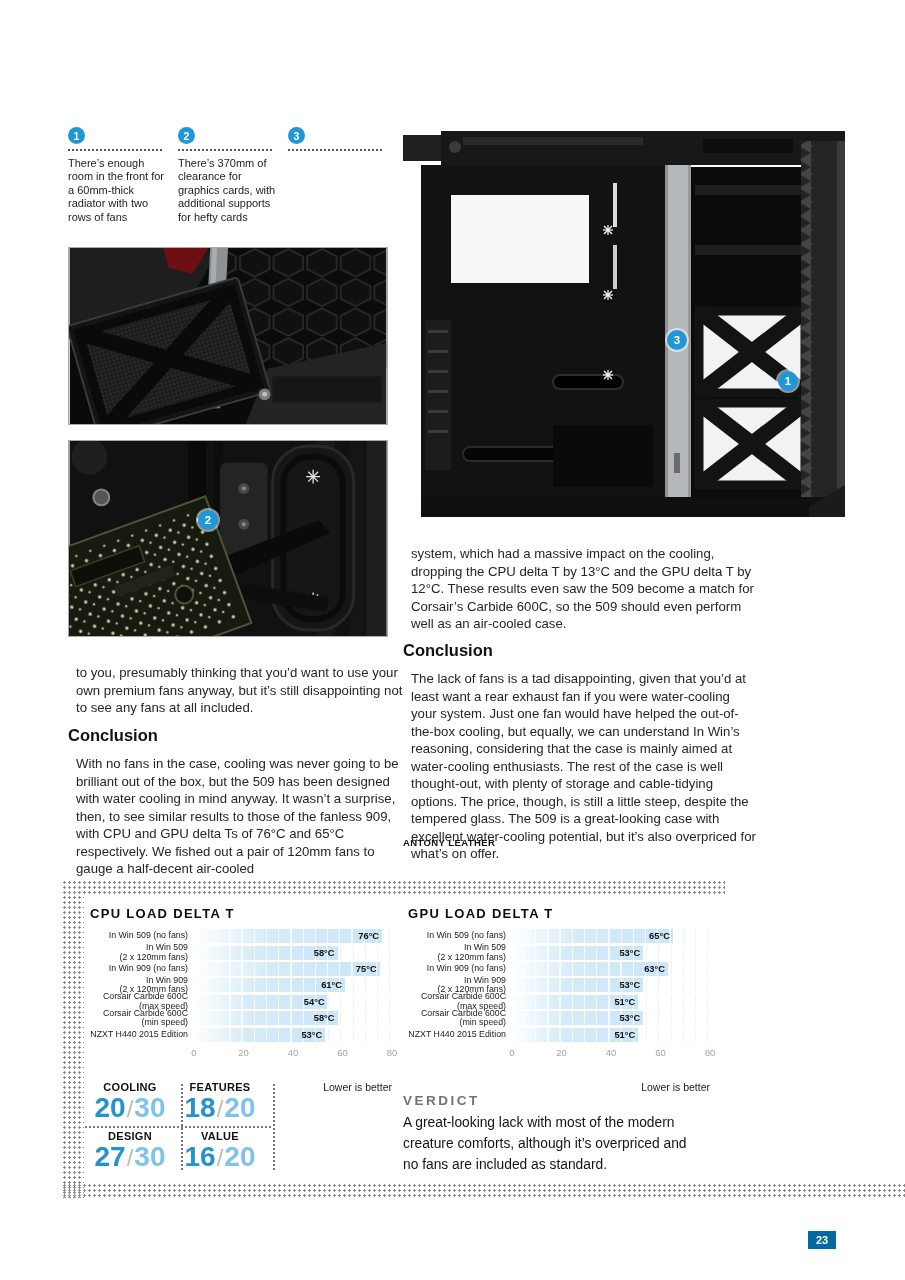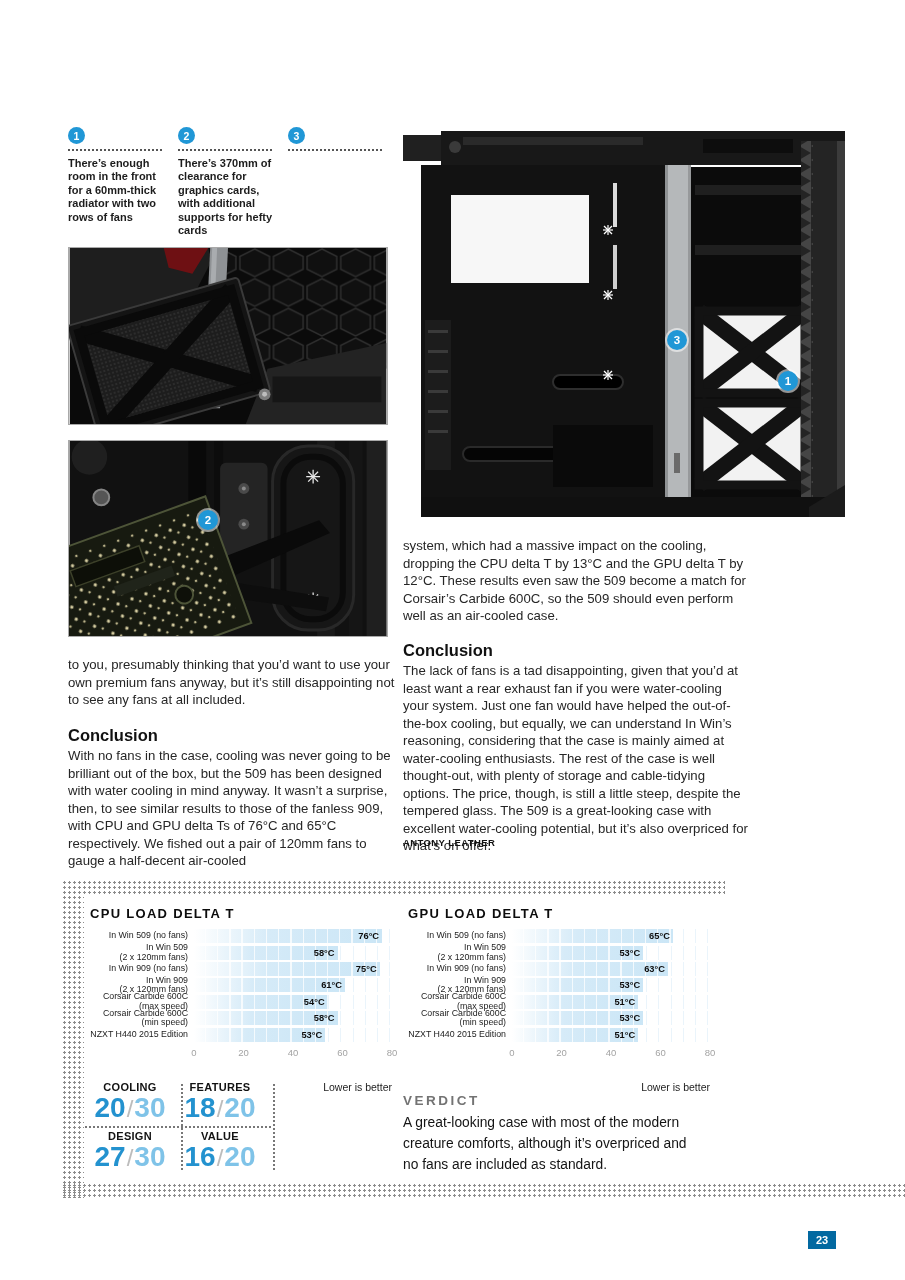--- a/index.html
+++ b/index.html
@@ -5,34 +5,34 @@
   html,body{margin:0;padding:0;background:#ffffff;}
   .page{position:relative;width:905px;height:1280px;background:#ffffff;overflow:hidden;
         font-family:"Liberation Sans",sans-serif;color:#222;}
 
   
   .callouts{position:absolute;left:68px;top:127px;width:330px;height:110px;display:flex;}
   .callout{width:104px;margin-right:8px;}
   .num-circle{width:17px;height:17px;border-radius:50%;background:#2097d6;color:#fff;
         font-size:10.5px;font-weight:bold;display:flex;align-items:center;justify-content:center;}
   .dotline{width:94px;border-bottom:2px dotted #555;margin-top:5px;}
-  .callout-text{margin-top:6px;font-size:11px;font-weight:bold;line-height:13.4px;color:#1d1d1d;width:100px;}
+  .callout-text{margin-top:6px;font-size:11px;font-weight:normal;line-height:13.4px;color:#1d1d1d;width:100px;}
 
   
   .photo{position:absolute;overflow:hidden;}
   #photo-filter{left:68px;top:247px;width:320px;height:178px;border:1px solid #a9a9a9;box-sizing:border-box;}
   #photo-gpu{left:68px;top:440px;width:320px;height:197px;border:1px solid #a9a9a9;box-sizing:border-box;}
   #photo-main{left:403px;top:125px;width:442px;height:395px;}
   .photo svg{display:block;}
   .marker{position:absolute;width:20px;height:20px;border-radius:50%;background:#2097d6;color:#fff;
         font-weight:bold;font-size:11.5px;display:flex;align-items:center;justify-content:center;
         box-shadow:0 0 0 2px rgba(255,255,255,.55);}
 
   
-  .body-text{font-size:13.2px;line-height:17.5px;color:#262626;margin:0;}
+  .body-text{font-size:13.2px;line-height:17.5px;color:#262626;margin:8px;}
   .col-head{font-size:16.5px;font-weight:bold;color:#111;margin:0;}
   #left-intro{position:absolute;left:68px;top:656px;width:328px;}
   #perf-head{position:absolute;left:68px;top:726px;}
   #perf-text{position:absolute;left:68px;top:747px;width:330px;}
   #right-para{position:absolute;left:403px;top:537px;width:348px;}
   #concl-head{position:absolute;left:403px;top:641px;}
   #concl-text{position:absolute;left:403px;top:662px;width:348px;}
   #byline{position:absolute;left:403px;top:837px;font-size:9.5px;font-weight:bold;letter-spacing:.4px;color:#111;}
 
   
@@ -462,17 +462,17 @@
         <div class="score-label">VALUE</div>
         <div class="score-value"><span class="s-num">16</span><span class="s-slash">/</span><span class="s-max">20</span></div>
       </div>
     </div>
   <div class="vline" id="score-v1"></div>
   <div class="vline" id="score-v2"></div>
   <div id="score-h1"></div>
 
 
   <div id="verdict-head">VERDICT</div>
-  <div id="verdict-text">A great-looking case with most of the modern creature comforts, although it’s overpriced and no fans are included as standard.</div>
+  <div id="verdict-text">A great-looking lack with most of the modern creature comforts, although it’s overpriced and no fans are included as standard.</div>
 
   <div class="page-num">23</div>
 
 </div>
 
 </body></html>

